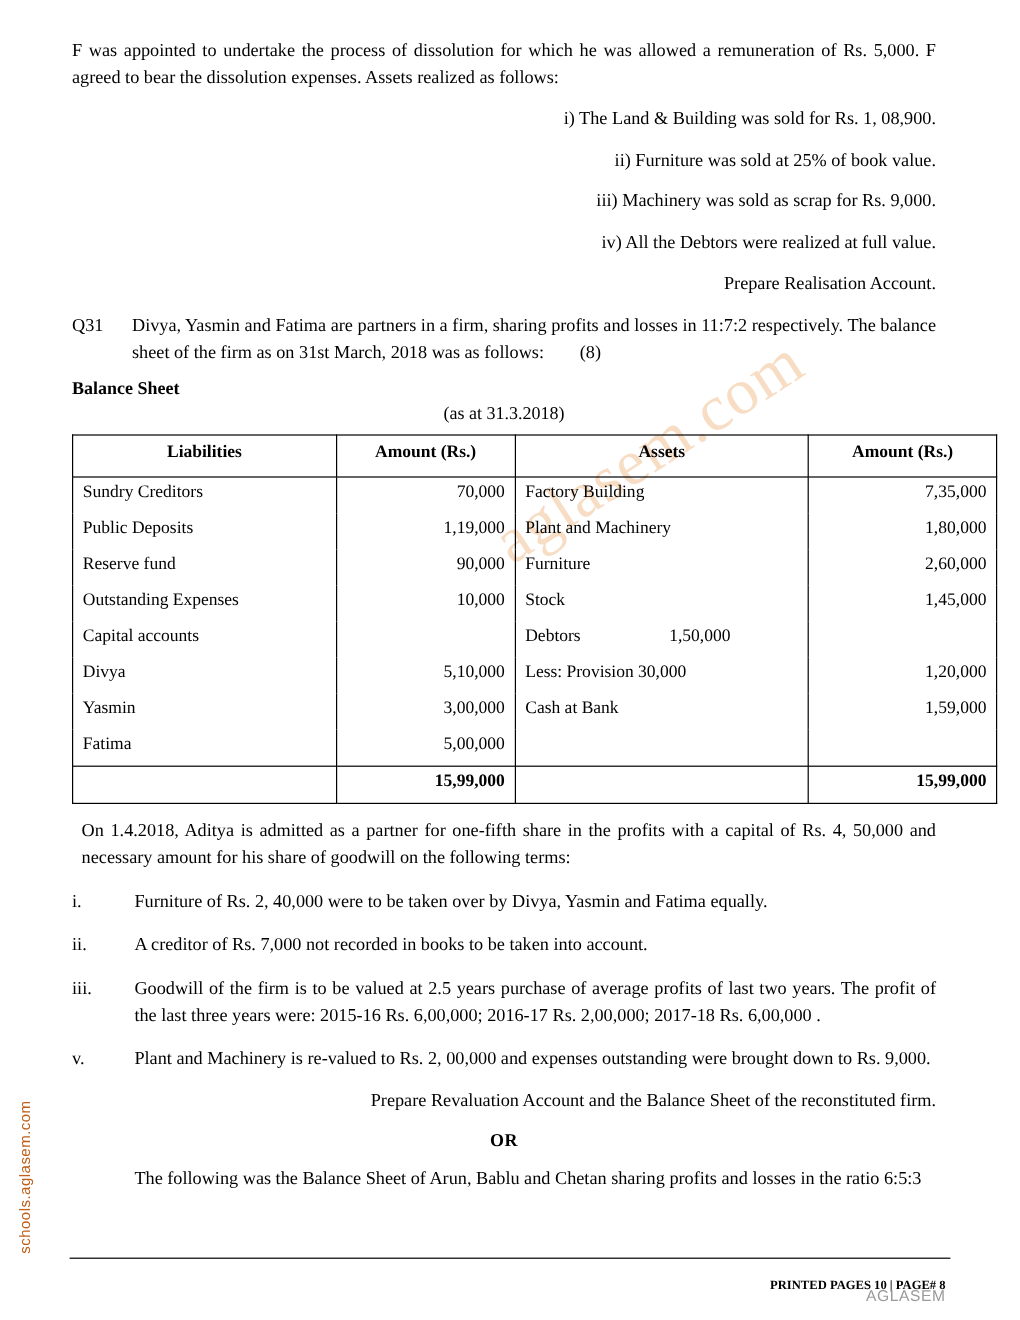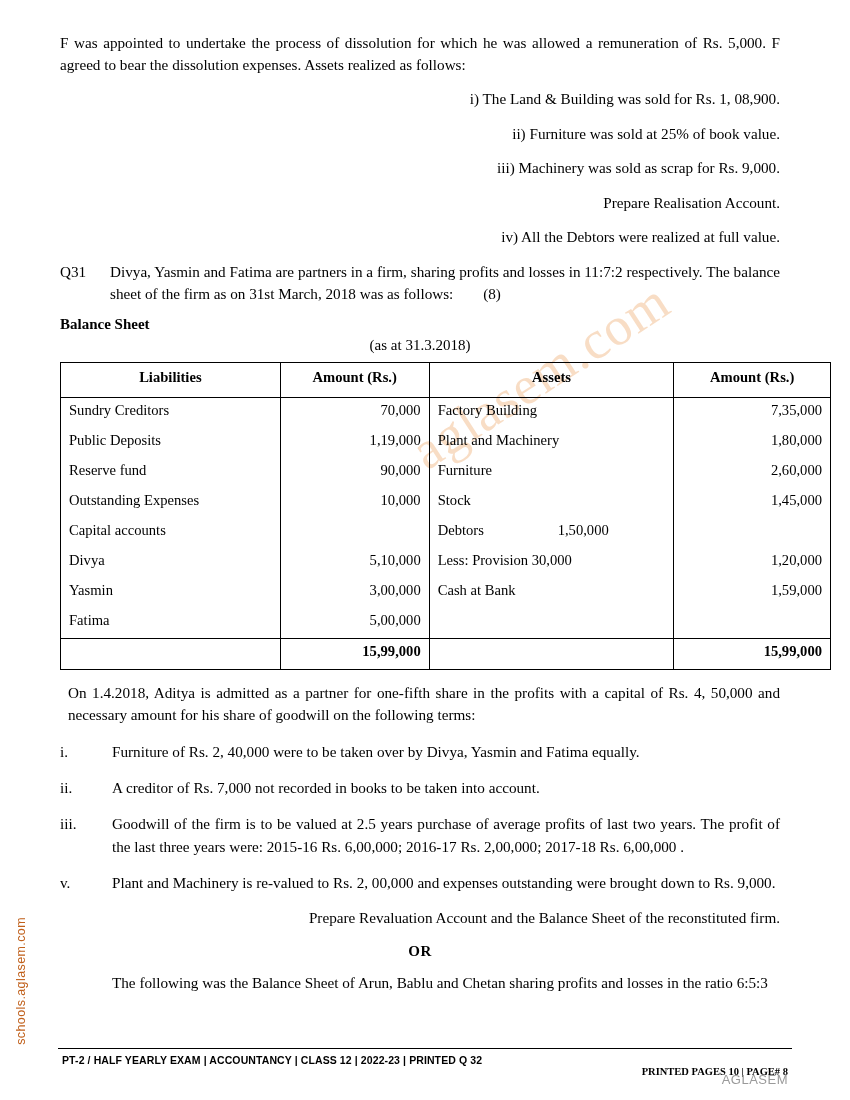--- a/index.html
+++ b/index.html
@@ -204,23 +204,23 @@
   <div class="watermark">aglasem.com</div>
   <div class="side-label">schools.aglasem.com</div>
 
   <div class="content">
 
     <p class="para">F was appointed to undertake the process of dissolution for which he was allowed a remuneration of Rs. 5,000. F agreed to bear the dissolution expenses. Assets realized as follows:</p>
 
     <p class="para nojust">i)  The Land &amp; Building was sold for Rs. 1, 08,900.</p>
     <p class="para nojust">ii)  Furniture was sold at 25% of book value.</p>
     <p class="para nojust">iii) Machinery was sold as scrap for Rs. 9,000.</p>
+    <p class="para nojust">iv) All the Debtors were realized at full value.</p>
+
     <p class="para nojust">Prepare Realisation Account.</p>
-
-    <p class="para nojust">iv) All the Debtors were realized at full value.</p>
 
     <div class="q-row">
       <div class="q-num">Q31</div>
       <div class="q-body">
         <span>Divya, Yasmin and Fatima are partners in a firm, sharing profits and losses in 11:7:2 respectively. The balance sheet of the firm as on 31st March, 2018 was as follows:</span>
         <span style="padding-left:26px;">(8)</span>
       </div>
     </div>
 
     <h3 class="bs-title">Balance Sheet</h3>
@@ -317,18 +317,17 @@
     <p class="para nojust" style="margin-left:52px; margin-bottom:14px;">Prepare Revaluation Account and the Balance Sheet of the reconstituted firm.</p>
 
     <div class="or-line">OR</div>
 
     <p class="para" style="margin-left:52px;">The following was the Balance Sheet of Arun, Bablu and Chetan sharing profits and losses in the ratio 6:5:3</p>
 
   </div>
 
   <div class="footer">
     <div class="footer-rule"></div>
-    <div class="footer-left">PT-2 / HALF YEARLY EXAM | ACCOUNTANCY | CLASS 12 | 2022-23 | PRINTED Q 32</div>
     <div class="footer-right">PRINTED PAGES 10 | PAGE# 8</div>
     <div class="footer-brand">AGLASEM</div>
   </div>
 
 </div>
 
 </body></html>

